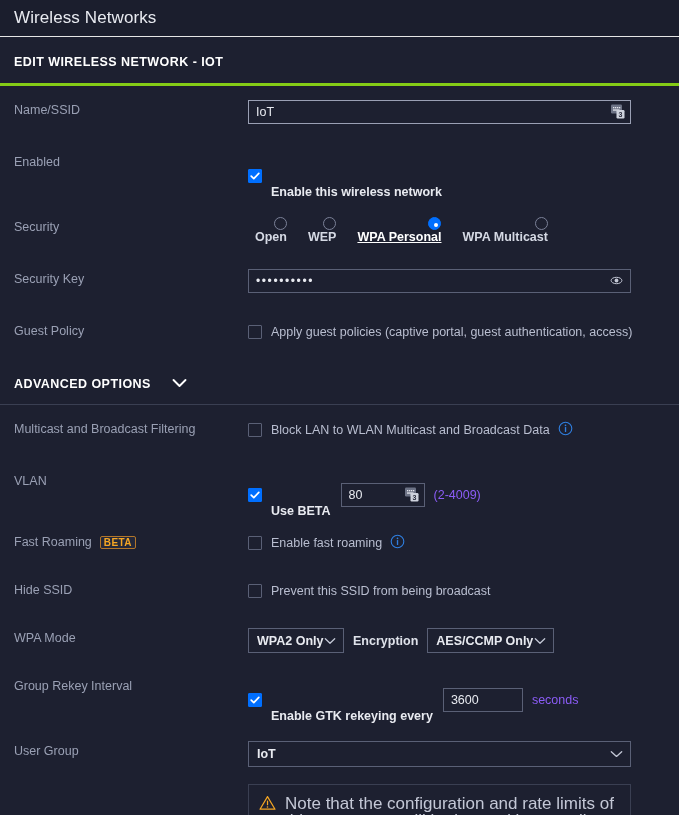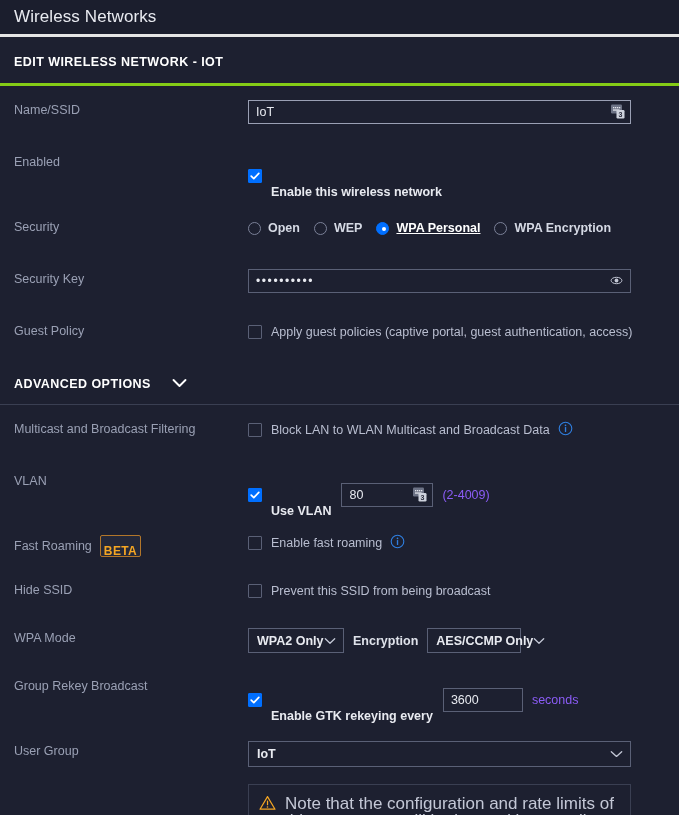--- a/index.html
+++ b/index.html
@@ -15,21 +15,21 @@
     background: #1d2030;
     position: relative;
   }
 
   
   .page-header {
     height: 37px;
     background: #1b1e2d;
     display: flex; align-items: center;
     padding: 0 0 0 14px;
-    border-bottom: 3px solid #e5e5e5;
+    border-bottom: 1px solid #e5e5e5;
   }
   .page-header .title {
     color: #e8eaf0;
     font-size: 17px;
     font-weight: 400;
     letter-spacing: .1px;
   }
 
   
   .section-title {
@@ -72,24 +72,24 @@
     display: flex;
     align-items: center;
     min-height: 22px;
   }
 
   .beta {
     display: inline-block;
     color: #f5a623;
     border: 1px solid #b2762a;
     border-radius: 2px;
-    font-size: 12px;
+    font-size: 10px;
     font-weight: bold;
     letter-spacing: .4px;
-    padding: 10px 3px 0 3px;
+    padding: 1px 3px 0 3px;
     line-height: 10px;
     background: #24283a;
   }
 
   
   .text-input {
     height: 24px;
     background: #1d2030;
     border: 1px solid #5a6076;
     color: #e8eaf0;
@@ -99,21 +99,21 @@
     outline: none;
   }
   .input-wrap { position: relative; display: inline-block; }
   .input-wrap.focused .text-input { border-color: #9aa0b4; }
   .kbd-icon {
     position: absolute; right: 4px; top: 3px;
     width: 17px; height: 17px;
     pointer-events: none;
   }
   .input-ssid { width: 383px; }
-  .input-vlan { width: 92px; padding-right: 8px; }
+  .input-vlan { width: 84px; padding-right: 8px; }
   .input-rekey { width: 80px; padding-right: 7px; }
   .input-key {
     width: 383px;
     letter-spacing: 1.6px;
     font-size: 12px;
     padding-right: 30px;
   }
   .eye-btn {
     position: absolute; right: 7px; top: 4px;
     cursor: pointer;
@@ -140,21 +140,21 @@
     color: #c4c8d6;
     font-size: 12.5px;
     margin-left: 9px;
     cursor: pointer;
   }
   .cb-label.on { color: #e8eaf0; font-weight: bold; margin-top: 33px; }
   .cb-label.dim { color: #b9bed0; }
 
   
   .radio-group { display: flex; align-items: center; gap: 0; }
-  .radio-item { display: flex; align-items: center; margin-right: 14px; cursor: pointer; }
+  .radio-item { display: flex; align-items: flex-end; margin-right: 14px; cursor: pointer; flex-direction: column; }
   .rb {
     width: 13px; height: 13px;
     border: 1px solid #6b melhores; 
   }
   .rb {
     width: 13px; height: 13px;
     border-radius: 50%;
     border: 1px solid #7b8198;
     background: #1d2030;
     display: inline-block;
@@ -190,21 +190,21 @@
     font-size: 12.5px;
     display: inline-flex;
     align-items: center;
     justify-content: space-between;
     padding: 0 7px 0 8px;
     cursor: pointer;
     font-weight: bold;
   }
   .select .sv { white-space: nowrap; }
   .select-wpa { width: 96px; }
-  .select-enc { width: 94px; }
+  .select-enc { width: 127px; }
   .select-usergroup { width: 383px; height: 26px; font-weight: bold; }
   .inline-lbl {
     color: #dfe2ea;
     font-size: 12.5px;
     font-weight: bold;
     margin: 0 9px;
   }
 
   
   .note {
@@ -291,21 +291,21 @@
         <span class="radio-item">
           <span class="rb"></span>
           <span class="rb-label">WEP</span>
         </span>
         <span class="radio-item">
           <span class="rb on"></span>
           <span class="rb-label sel">WPA Personal</span>
         </span>
         <span class="radio-item">
           <span class="rb"></span>
-          <span class="rb-label">WPA Encryption</span>
+          <span class="rb-label">WPA Multicast</span>
         </span>
       </div>
     </div>
   </div>
 
   <div class="sp18"></div>
 
   <div class="row">
     <div class="row-label">
       <span>Security Key</span>
@@ -368,21 +368,21 @@
   <div class="row">
     <div class="row-label">
       <span>VLAN</span>
     </div>
     <div class="row-ctl">
       <span class="cb on">
         <svg width="10" height="10" viewBox="0 0 10 10">
             <path d="M1.2 5.1 L3.8 7.6 L8.8 2.3" stroke="#ffffff" stroke-width="1.7" fill="none" stroke-linecap="round" stroke-linejoin="round"></path>
           </svg>
       </span>
-      <span class="cb-label on">Use VLAN</span>
+      <span class="cb-label on">Use BETA</span>
       <span class="input-wrap" style="margin-left:10px">
         <input class="text-input input-vlan" type="text" value="80" style="">
         <span class="kbd-icon">
           <svg width="17" height="17" viewBox="0 0 17 17">
             <rect x="1" y="1.5" width="11" height="9" rx="1.2" fill="#6d7386"></rect>
             <rect x="3" y="4" width="1.3" height="1.3" fill="#e3e5ec"></rect>
             <rect x="5" y="4" width="1.3" height="1.3" fill="#e3e5ec"></rect>
             <rect x="7" y="4" width="1.3" height="1.3" fill="#e3e5ec"></rect>
             <rect x="9" y="4" width="1.3" height="1.3" fill="#e3e5ec"></rect>
             <rect x="3" y="6.4" width="6.5" height="1.3" fill="#e3e5ec"></rect>
@@ -451,21 +451,21 @@
             </svg>
         </span>
       </span>
     </div>
   </div>
 
   <div class="sp14"></div>
 
   <div class="row">
     <div class="row-label">
-      <span>Group Rekey Broadcast</span>
+      <span>Group Rekey Interval</span>
     </div>
     <div class="row-ctl">
       <span class="cb on">
         <svg width="10" height="10" viewBox="0 0 10 10">
             <path d="M1.2 5.1 L3.8 7.6 L8.8 2.3" stroke="#ffffff" stroke-width="1.7" fill="none" stroke-linecap="round" stroke-linejoin="round"></path>
           </svg>
       </span>
       <span class="cb-label on">Enable GTK rekeying every</span>
       <span class="input-wrap" style="margin-left:10px">
         <input class="text-input input-rekey" type="text" value="3600" style="">

